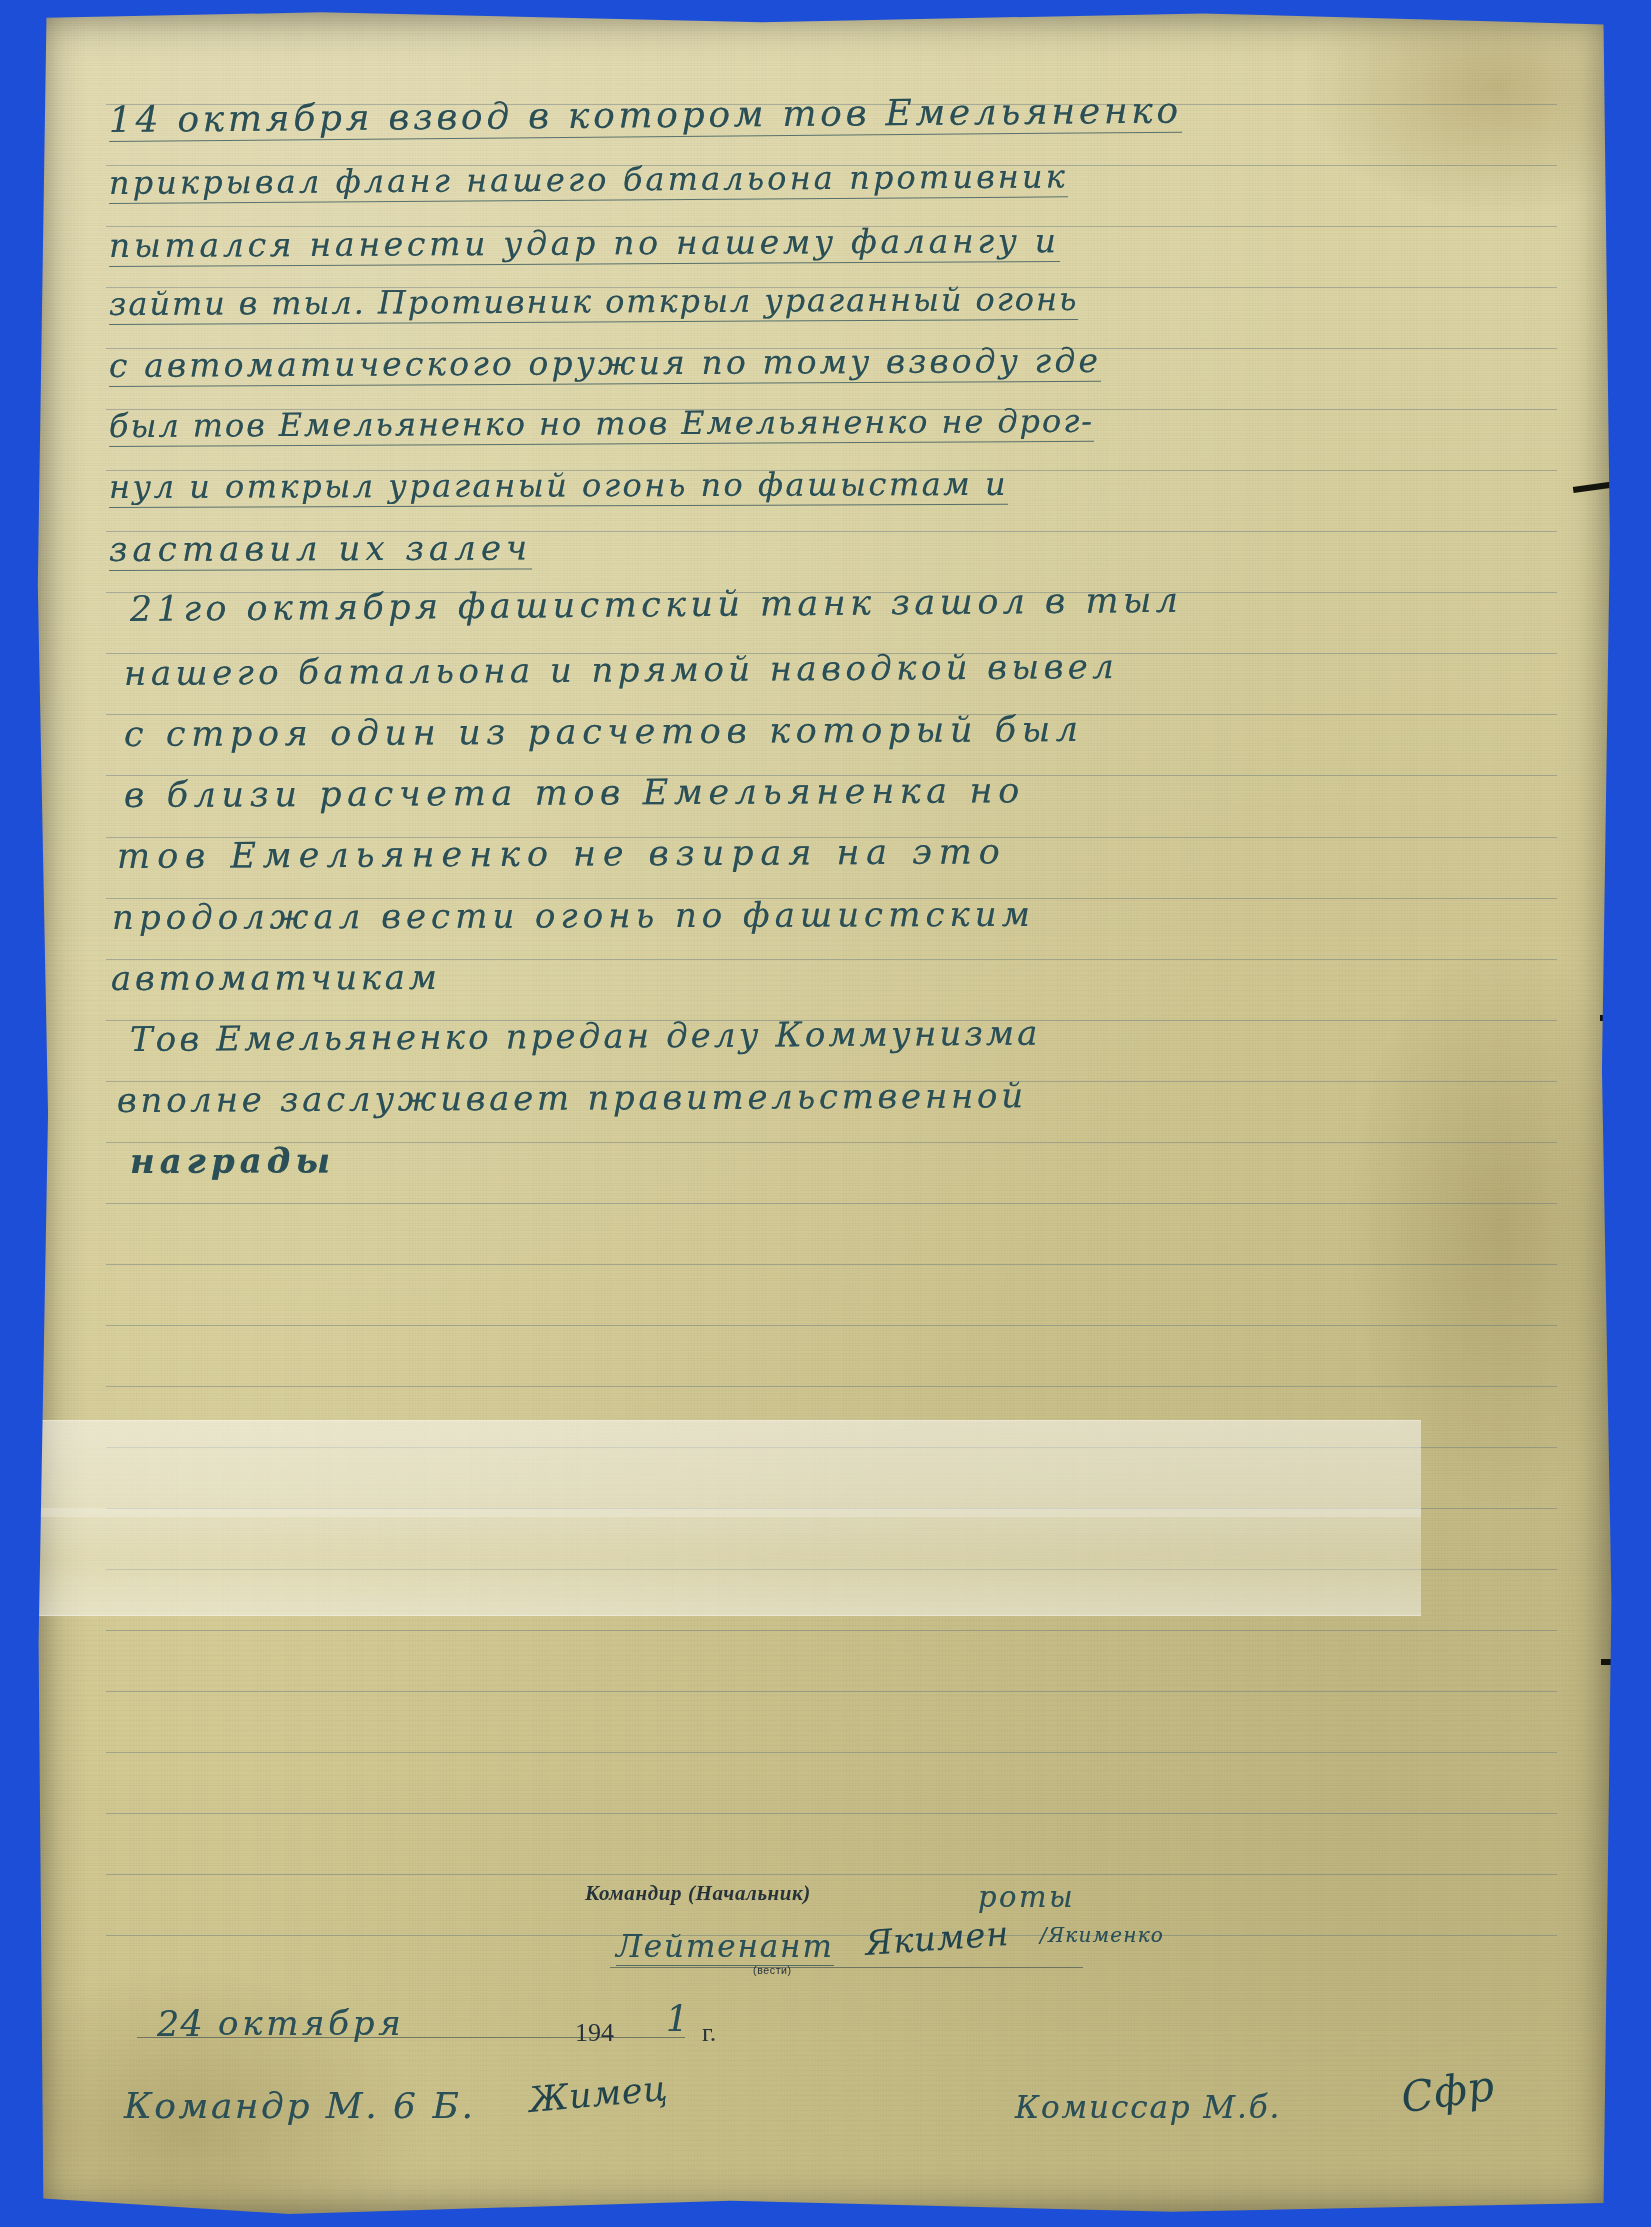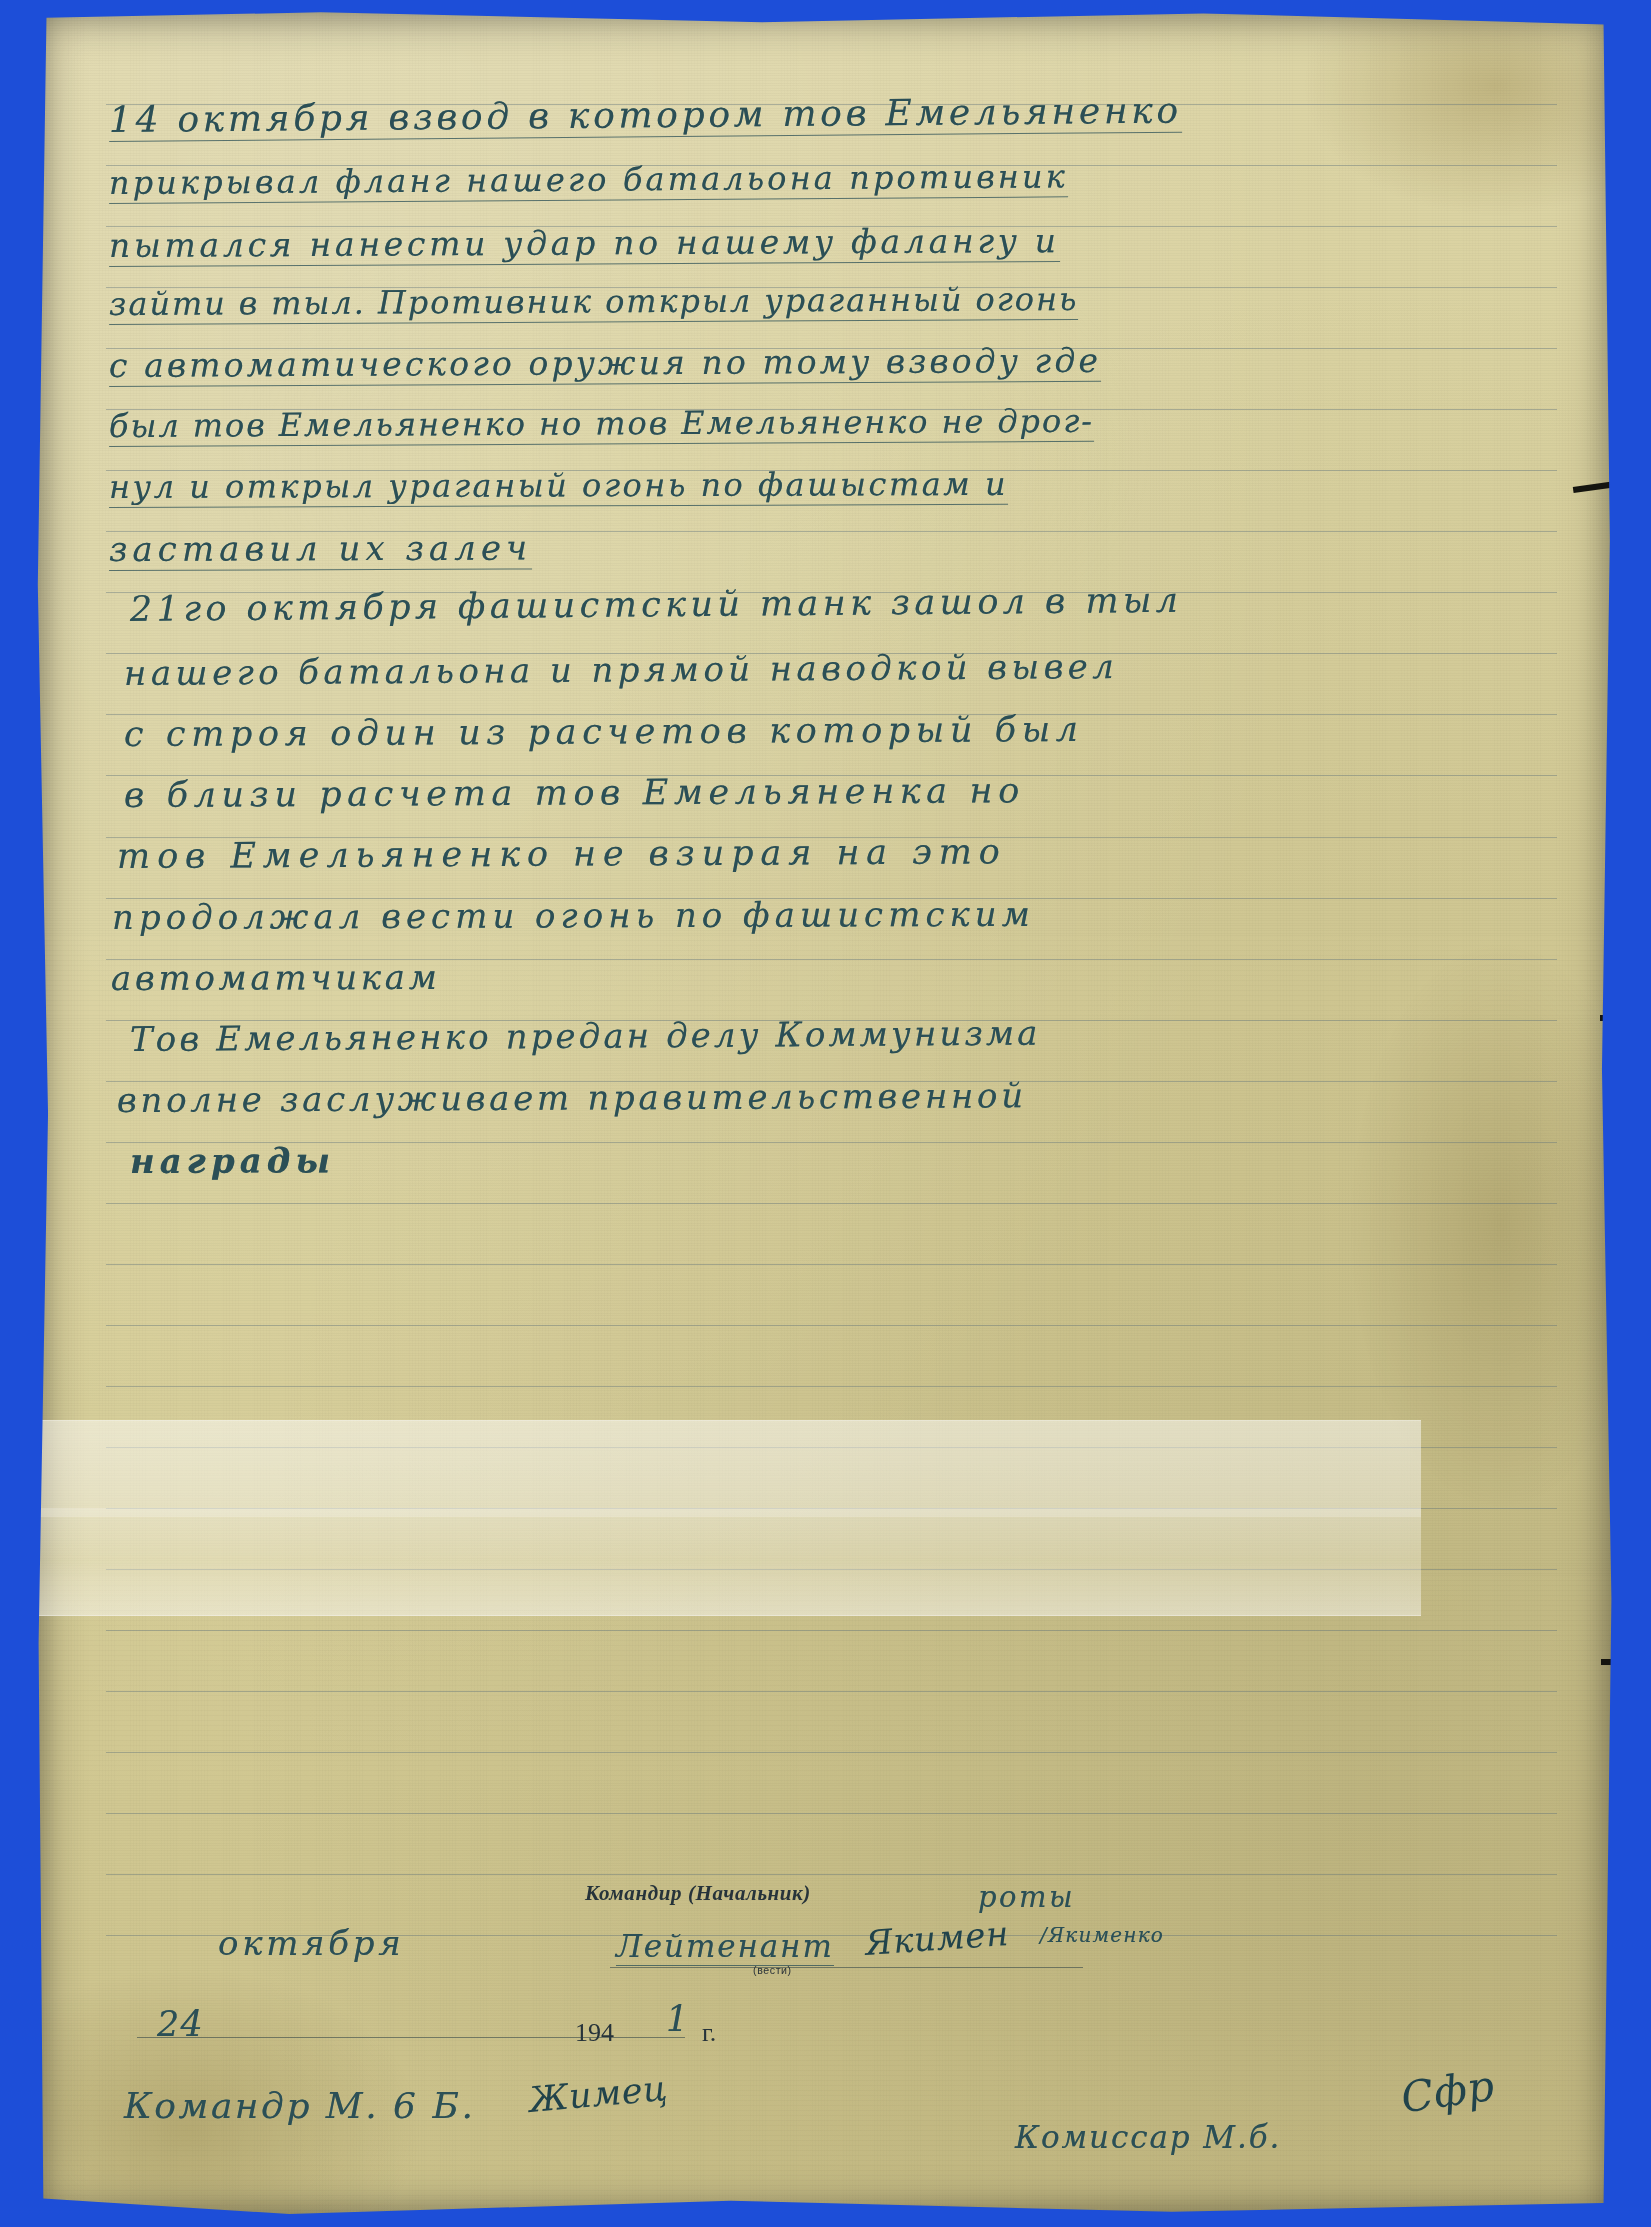--- a/index.html
+++ b/index.html
@@ -220,30 +220,30 @@
     <div class="printed b" style="left:548px; top:1870px; font-size:21px; font-style:italic; letter-spacing:0.6px;">Командир (Начальник)</div>
     <div class="hw" style="left:941px; top:1869px; font-size:29px; letter-spacing:2.5px;">роты</div>
 
     <div class="hw u" style="left:579px; top:1917px; font-size:31px; letter-spacing:1.9px;">Лейтенант</div>
     <div class="tiny" style="left:716px; top:1953px;">(вести)</div>
     <div class="sig" style="left:828px; top:1907px; font-size:34px; transform:rotate(-4deg);">Якимен</div>
     <div class="hw" style="left:1003px; top:1912px; font-size:20px; letter-spacing:1.2px;">/Якименко</div>
     <div class="formline" style="left:573px; top:1956px; width:473px;"></div>
 
     <div class="hw" style="left:120px; top:1993px; font-size:35px;">24</div>
-    <div class="hw" style="left:181px; top:1912px; font-size:34px; letter-spacing:3.7px;">октября</div>
+    <div class="hw" style="left:181px; top:1992px; font-size:34px; letter-spacing:3.7px;">октября</div>
     <div class="printed" style="left:538px; top:2007px; font-size:26px;">194</div>
     <div class="hw" style="left:629px; top:1988px; font-size:35px;">1</div>
     <div class="printed" style="left:665px; top:2007px; font-size:26px;">г.</div>
     <div class="formline" style="left:100px; top:2026px; width:548px;"></div>
 
     <div class="hw" style="left:87px; top:2074px; font-size:36px; letter-spacing:2.5px;">Командр М. 6 Б.</div>
     <div class="sig" style="left:492px; top:2063px; font-size:35px; transform:rotate(-5deg);">Жимец</div>
 
-    <div class="hw" style="left:978px; top:2078px; font-size:31px; letter-spacing:1.9px;margin-top:30px;">Комиссар М.б.</div>
+    <div class="hw" style="left:978px; top:2078px; font-size:31px; letter-spacing:1.9px;">Комиссар М.б.</div>
     <div class="sig" style="left:1364px; top:2056px; font-size:42px; transform:rotate(-8deg);">Сфр</div>
 
     <div class="tear" style="right:-3.7px; top:473px; width:44px; height:6.2px; transform:rotate(-8deg);"></div>
     <div class="tear" style="right:-2.5px; top:1004px; width:16px; height:5.6px;"></div>
     <div class="tear" style="right:-2.5px; top:1648px; width:15px; height:5.6px;"></div>
   </div>
 
 </div>
 
 

